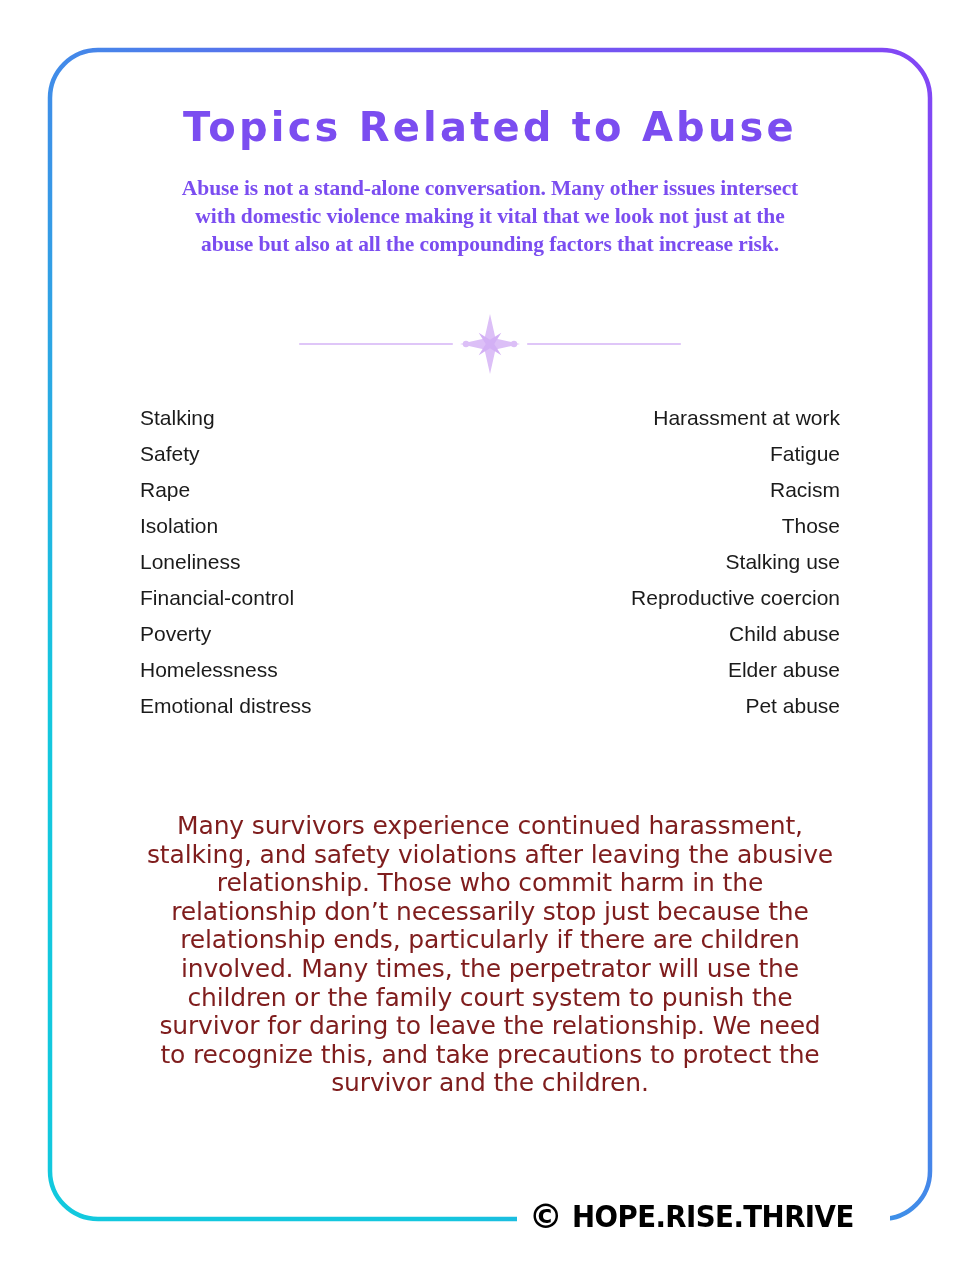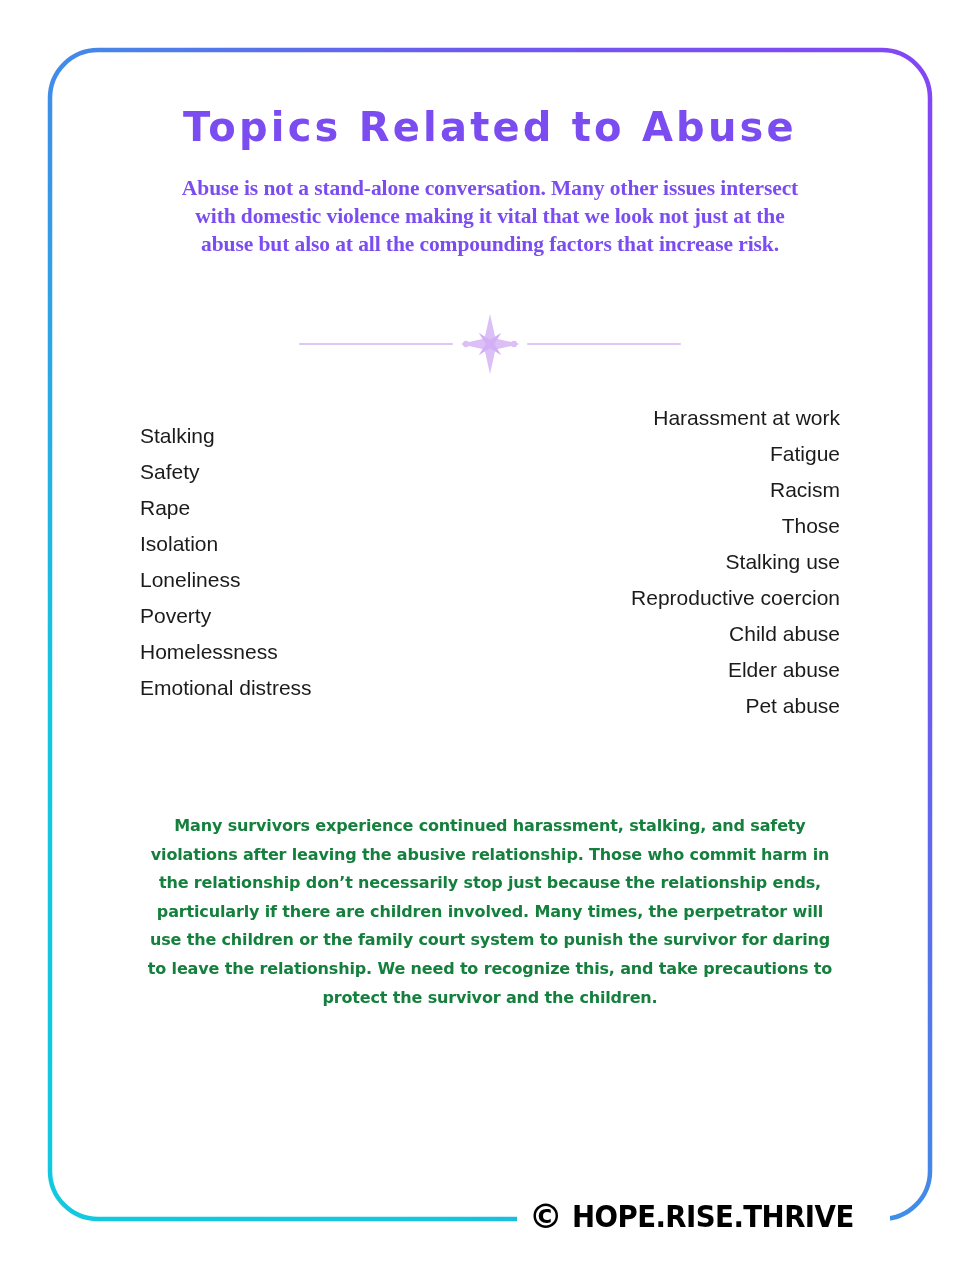--- a/index.html
+++ b/index.html
@@ -87,24 +87,24 @@
     color: #1b1b1b;
     white-space: nowrap;
   }
 
   
   #closing {
     margin: 88px auto 0 auto;
     width: 690px;
     text-align: center;
     font-family: "DejaVu Sans", sans-serif;
-    font-weight: 700;
-    font-size: 16px;
+    font-weight: 400;
+    font-size: 25px;
     line-height: 28.6px;
-    color: #15803d;
+    color: #7f1d1d;
     letter-spacing: -0.15px;
   }
 
   
   #footer {
     position: absolute;
     left: 0;
     top: 1186px;
     width: 980px;
     height: 60px;
@@ -188,20 +188,21 @@
     <line x1="238" y1="30" x2="390" y2="30" stroke="#DFC6F8" stroke-width="2.2" stroke-linecap="round"></line>
   </svg>
 
   <div id="topics">
     <div class="topic-col left">
       <span class="topic-item">Stalking</span>
       <span class="topic-item">Safety</span>
       <span class="topic-item">Rape</span>
       <span class="topic-item">Isolation</span>
       <span class="topic-item">Loneliness</span>
+      <span class="topic-item">Financial-control</span>
       <span class="topic-item">Poverty</span>
       <span class="topic-item">Homelessness</span>
       <span class="topic-item">Emotional distress</span>
     </div>
     <div class="topic-col right">
       <span class="topic-item">Harassment at work</span>
       <span class="topic-item">Fatigue</span>
       <span class="topic-item">Racism</span>
       <span class="topic-item">Those</span>
       <span class="topic-item">Stalking use</span>

